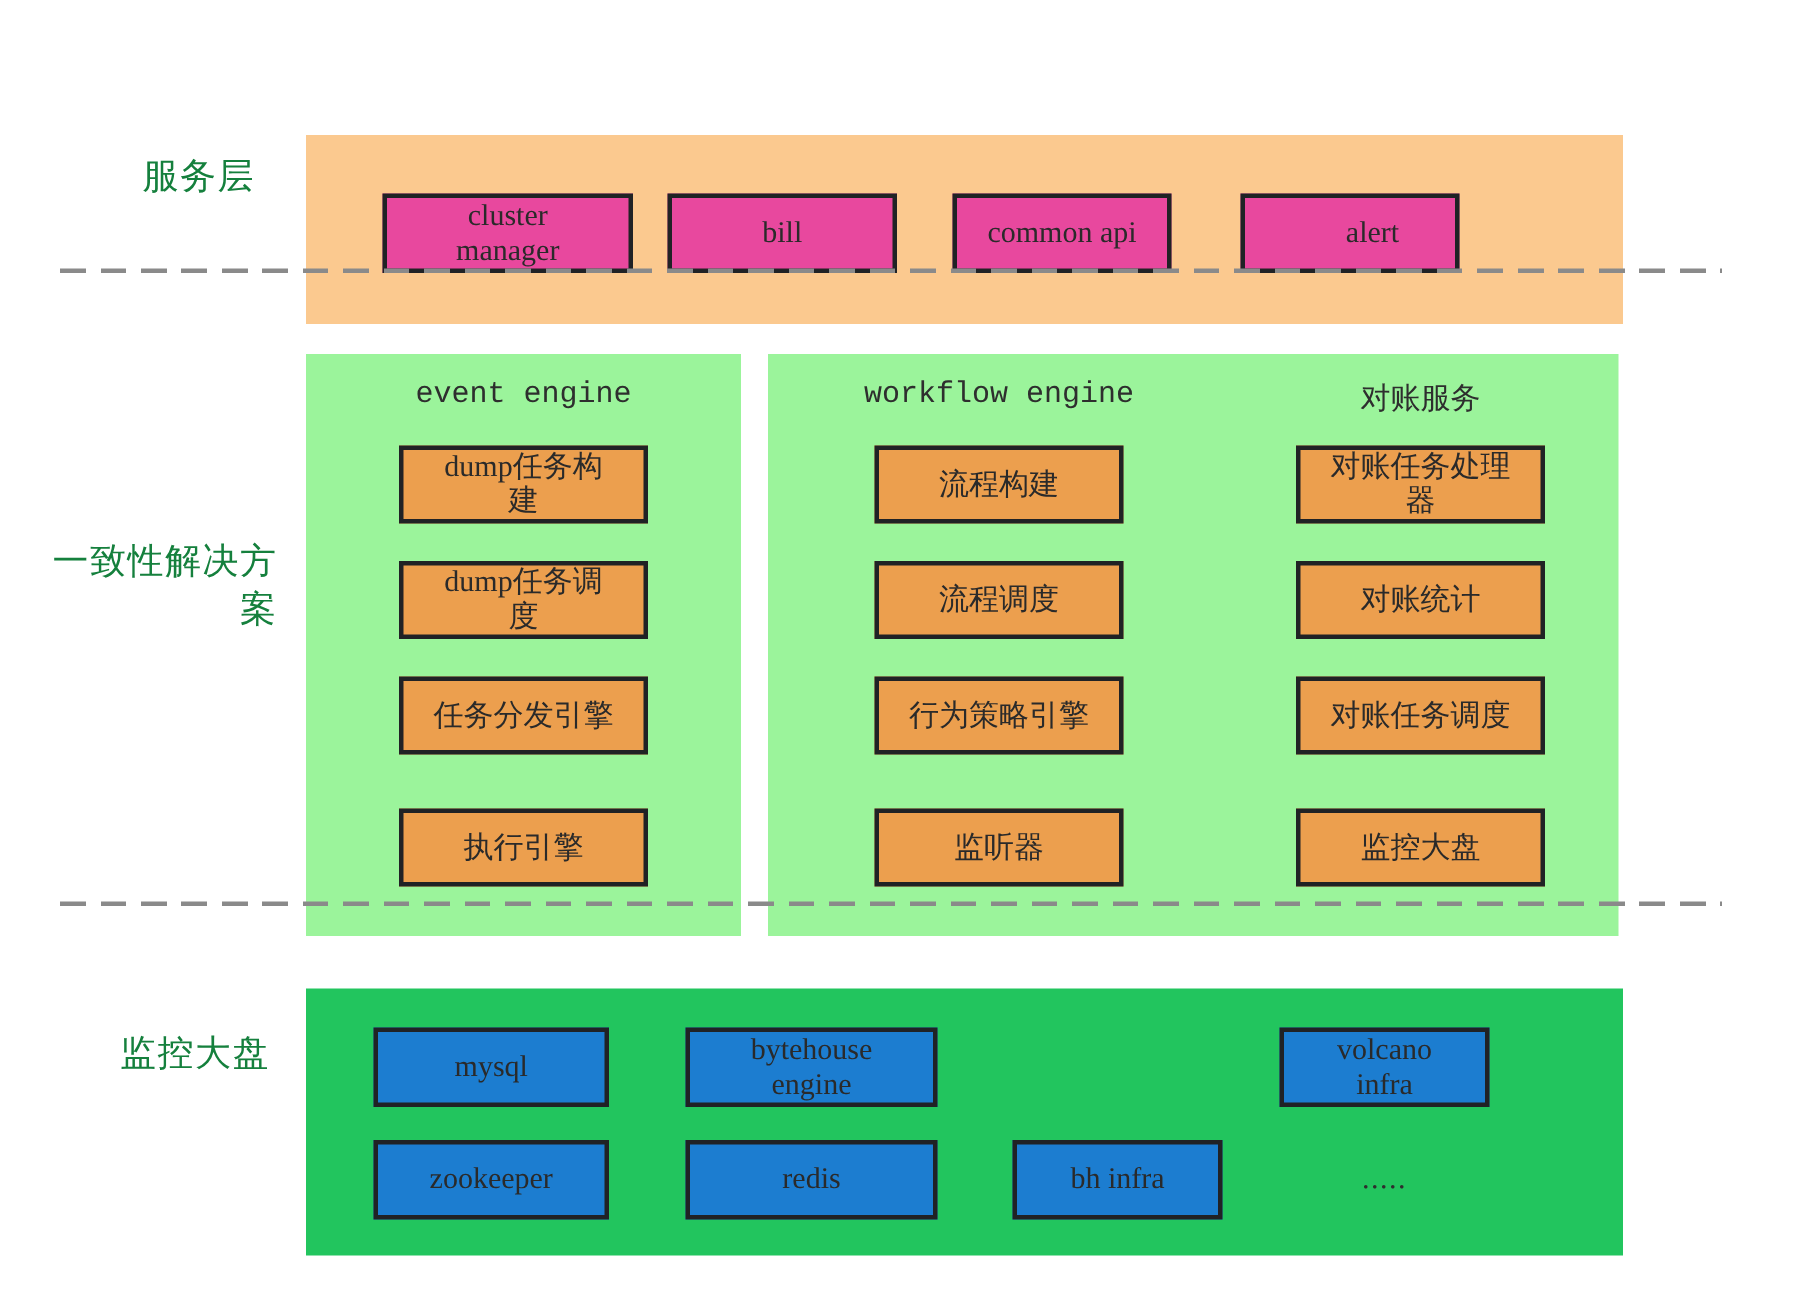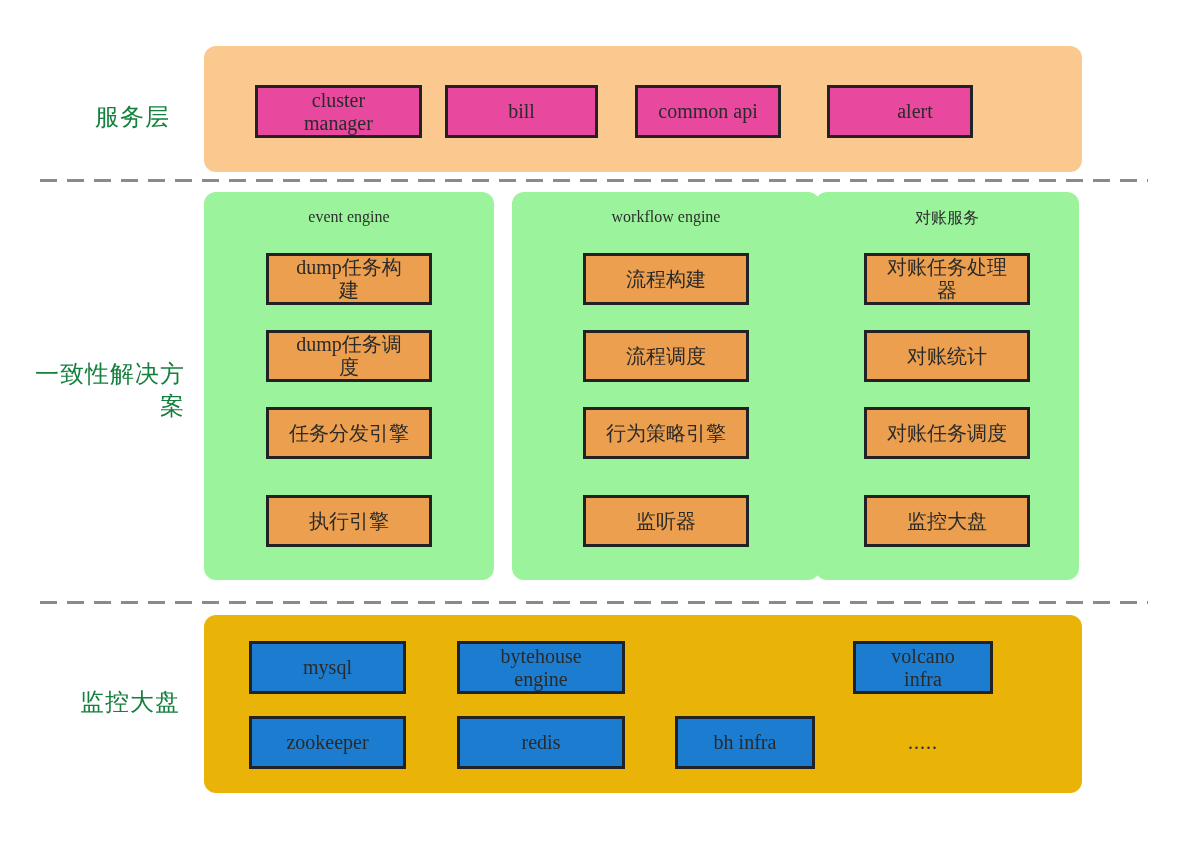--- a/index.html
+++ b/index.html
@@ -6,27 +6,27 @@
   .canvas {
     position:relative; width:1200px; height:866px;
     background:#ffffff; overflow:hidden;
     font-family:"Liberation Serif","DejaVu Serif",serif;
     color:#2a2a2a;
   }
   .side-label {
     position:absolute; text-align:right;
     font-size:24px; letter-spacing:1px; color:#15803d;
   }
-  .layer-box { position:absolute; border-radius:12px; }
+  .layer-box { position:absolute; border-radius:0;margin-top:44px; }
   .svc-container   { left:204px; top:46px;  width:878px; height:126px; background:#fbc98f; }
   .mid-col         { top:192px; height:388px; background:#9bf49b; }
   .col-0 { left:204px; width:290px; }
   .col-1 { left:512px; width:308px; }
   .col-2 { left:815px; width:264px; }
-  .fnd-container   { left:204px; top:615px; width:878px; height:178px; background:#eab308; }
+  .fnd-container   { left:204px; top:615px; width:878px; height:178px; background:#22c55e; }
 
   .dash {
     position:absolute; left:40px; width:1108px; height:3px;
     background:repeating-linear-gradient(90deg,#8a8a8a 0 17px,transparent 17px 27px);
   }
   .dash-1 { top:179px; }
   .dash-2 { top:601px; }
 
   .node {
     position:absolute; display:flex; align-items:center; justify-content:center;
@@ -35,21 +35,21 @@
     white-space:pre-line;
   }
   .pink { background:#e8489e; height:53px; top:39px; }
   .p0 { left:51px;  width:167px; }
   .p1 { left:241px; width:153px; }
   .p2 { left:431px; width:146px; }
   .p3 { left:623px; width:146px;padding-left:30px; }
 
   .col-title {
     position:absolute; top:16px; left:0; width:100%;
-    text-align:center; font-size:16px; color:#2e2e2e;
+    text-align:center; font-size:20px; color:#2e2e2e;font-family:Liberation Mono, monospace;
   }
   .obox {
     background:#ec9f4e; width:166px; height:52px;
     left:50%; transform:translateX(-50%);
   }
   .row-0 { top:61px; } .row-1 { top:138px; } .row-2 { top:215px; } .row-3 { top:303px; }
 
   .blue { background:#1c7dd0; height:53px; }
   .brow-0 { top:26px; } .brow-1 { top:101px; }
   .b-0 { left:45px;  width:157px; }

